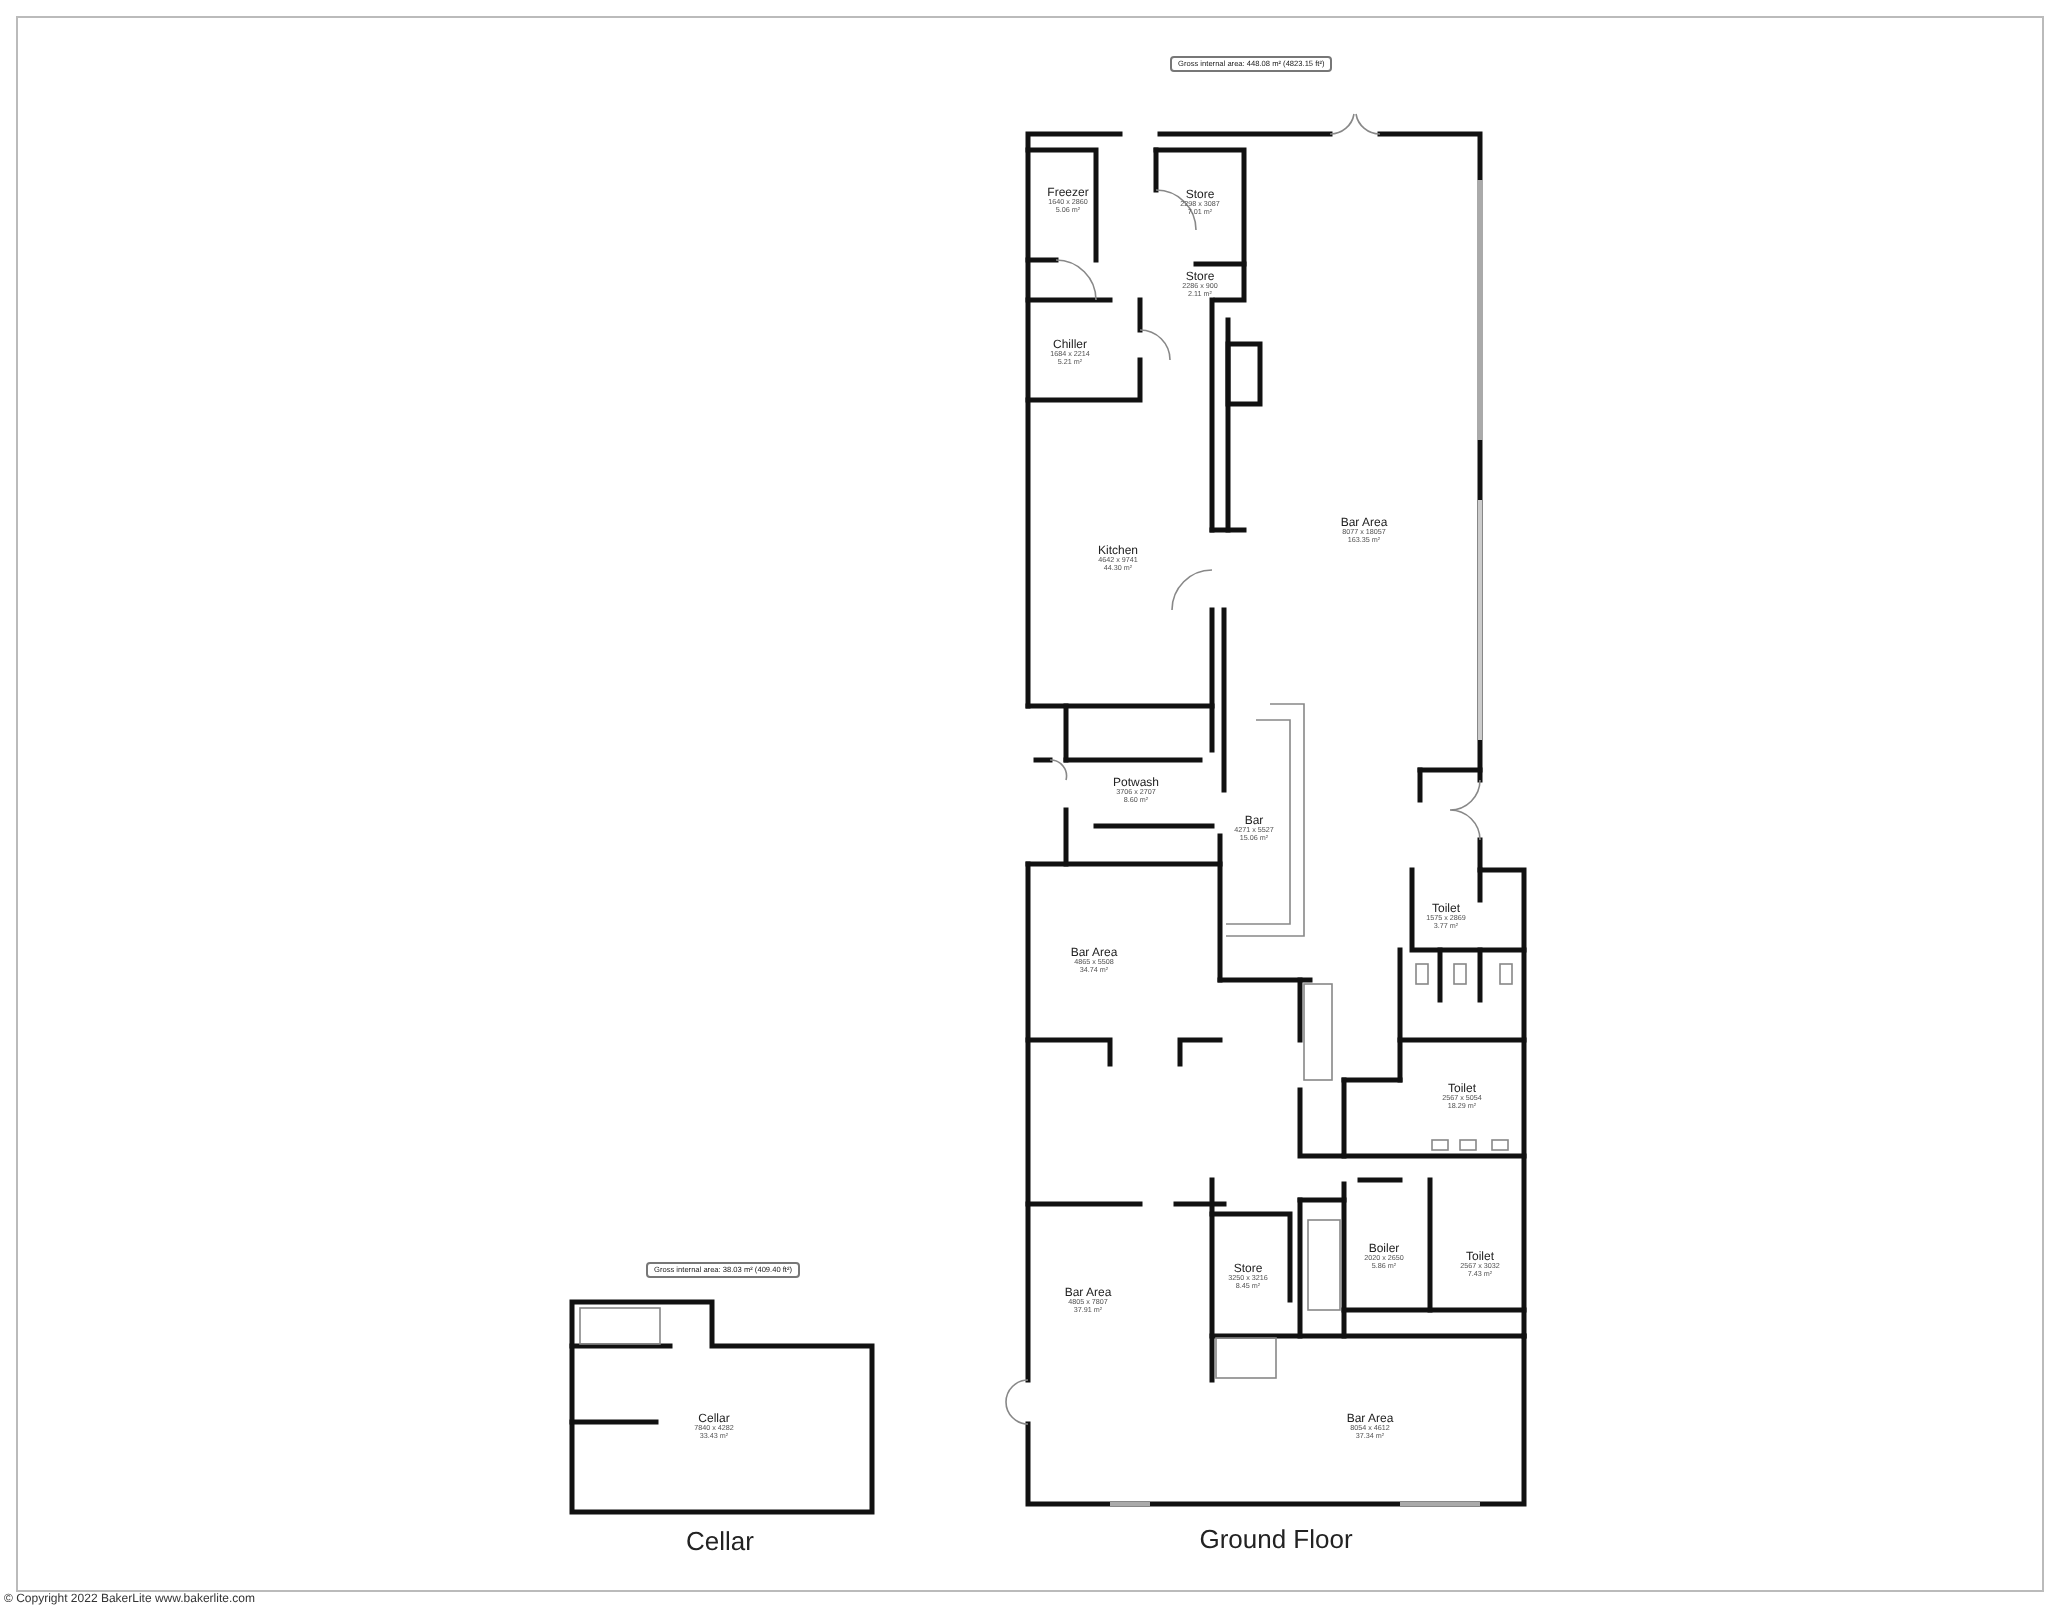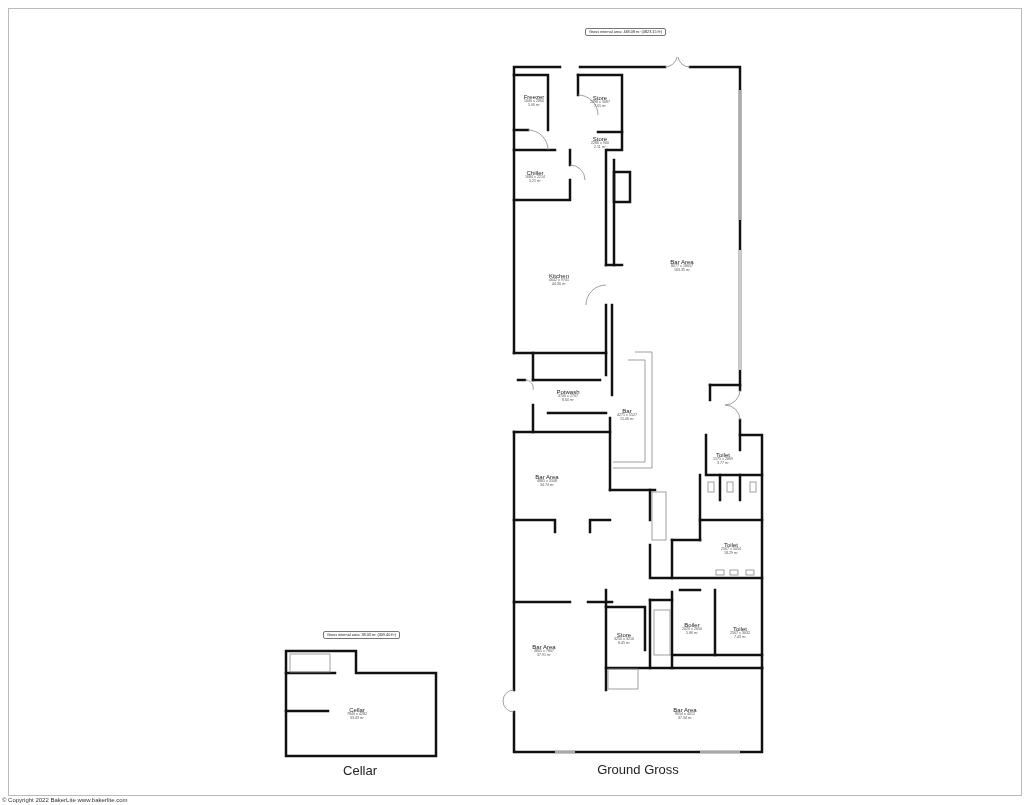--- a/index.html
+++ b/index.html
@@ -204,15 +204,15 @@
   </div>
 <div id="cellar-rooms">
     <div class="lbl" style="left: 357px; top: 707px;">
       <span class="n">Cellar</span>
       <span class="d">7840 x 4282</span>
       <span class="d">33.43 m²</span>
     </div>
   </div>
 
 <div class="title" style="left:360px;top:763px;">Cellar</div>
-<div class="title" style="left:638px;top:762px;">Ground Gross</div>
+<div class="title" style="left:638px;top:762px;">Ground Floor</div>
 
 <div class="copy">© Copyright 2022 BakerLite  www.bakerlite.com</div>
 
 </body></html>

